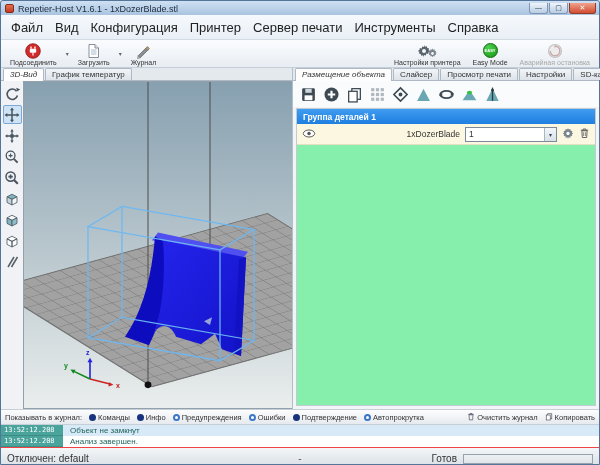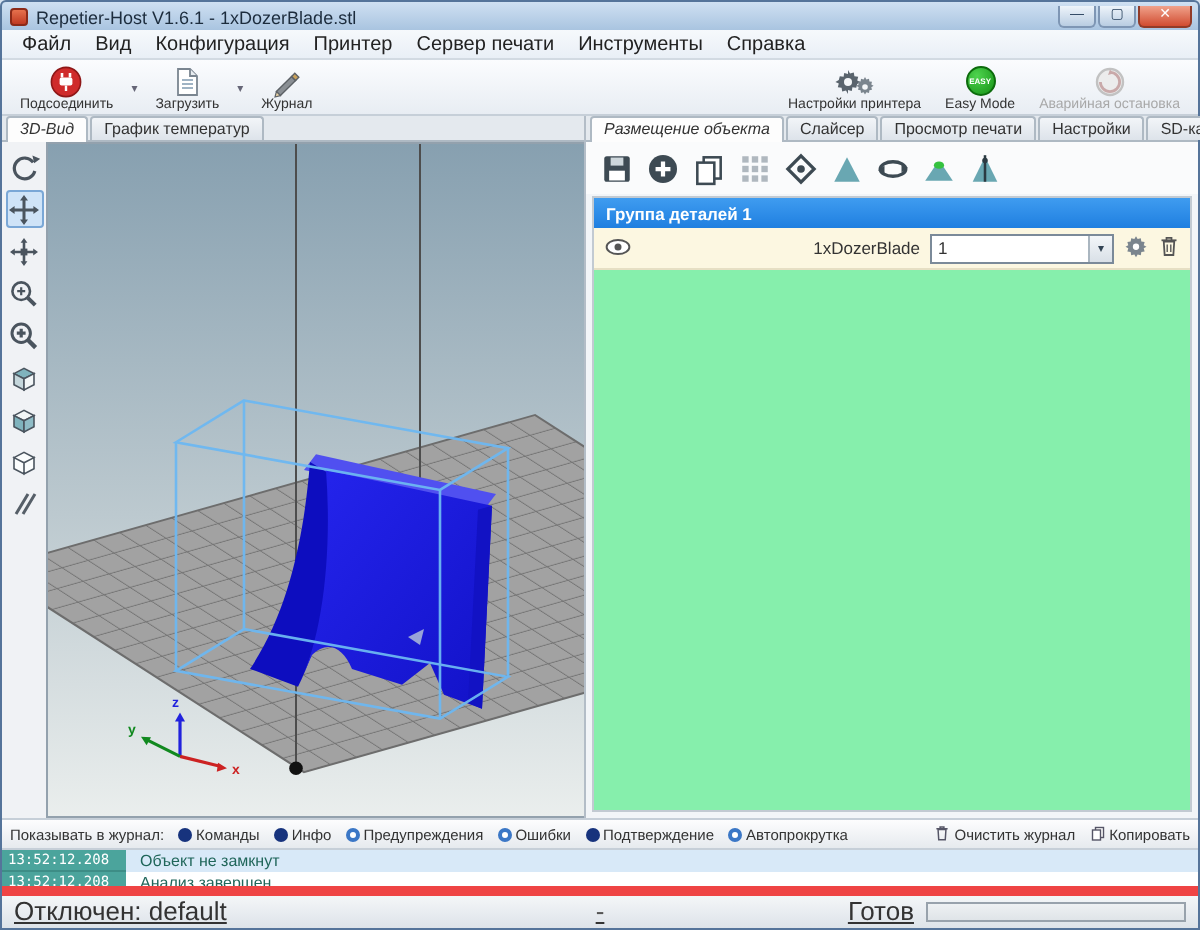--- a/index.html
+++ b/index.html
@@ -17,23 +17,23 @@
     border:1px solid #8c2a18; border-radius:2px; margin-right:4px; }
   .titletext { white-space:nowrap; }
   .wbtns { margin-left:auto; display:flex; gap:1px; }
   .wb { width:19px; height:11px; font-size:7px; line-height:10px; text-align:center;
     color:#27405c; border:1px solid #7e96b4; border-top:none;
     border-radius:0 0 3px 3px; background:linear-gradient(#eef4fa,#b9cde2); }
   .wb.close { width:27px; color:#fff; border-color:#923b28;
     background:linear-gradient(#f0a28b,#d14c31); }
 
   
-  .menubar { height:15px; background:linear-gradient(#f6f9fc,#e9eff6);
+  .menubar { height:25px; background:linear-gradient(#f6f9fc,#e9eff6);
     border-bottom:1px solid #d2dae2; display:flex; align-items:flex-start;
-    font-size:10px; color:#222; padding-left:4px; }
+    font-size:13px; color:#222; padding-left:4px; }
   .menu-item { padding:0 6px; height:100%; display:flex; align-items:center; }
 
   
   .toolbar { height:28px; background:linear-gradient(#fbfcfe,#e8edf3);
     border-bottom:1px solid #c6cfd8; display:flex; align-items:stretch;
     padding:0 3px; }
   .tbtn { display:flex; flex-direction:column; align-items:center;
     justify-content:center; padding:1px 5px 0 5px; font-size:7px; color:#333;
     border:1px solid transparent; border-radius:2px; }
   .tbtn .ticon { height:16px; display:flex; align-items:center; }
@@ -97,33 +97,33 @@
     border-top:1px solid #c6cfd8; border-bottom:1px solid #c6cfd8;
     display:flex; align-items:center; font-size:7.5px; color:#333;
     padding:0 4px; gap:7px; white-space:nowrap; }
   .chip { display:flex; align-items:center; gap:2px; }
   .dot { width:7px; height:7px; border-radius:50%; background:#17337d; }
   .dot.ring { background:#fff; border:2px solid #3b77c6; }
   .lspring { flex:1; }
 
   
   .logarea { height:23px; background:#fff; overflow:hidden;
-    border-bottom:5px solid #ef4444; }
+    border-bottom:1px solid #ef4444; }
   .logrow { height:11px; display:flex; font-size:8px; align-items:center; }
   .logtime { width:62px; align-self:stretch; background:#4ba49c; color:#fff;
     font-family:"DejaVu Sans Mono", monospace; font-size:7px; display:flex;
     align-items:center; padding-left:3px; border-bottom:1px solid #3d8d86; }
   .logmsg { flex:1; align-self:stretch; display:flex; align-items:center;
     padding-left:7px; color:#20665a; }
   .logrow.sel .logmsg { background:#d8e9f8; }
 
   
   .statusbar { height:16px; background:linear-gradient(#f4f6f8,#dde3e9);
-    display:flex; align-items:flex-start; font-size:13px; color:#333;
-    padding:0 6px;text-decoration:underline; }
+    display:flex; align-items:flex-end; font-size:10px; color:#333;
+    padding:0 6px; }
   .st-left { flex:1; }
   .st-mid { width:20px; text-align:center; color:#555; }
   .st-right { flex:1; display:flex; align-items:center; justify-content:flex-end;
     gap:6px; }
   .progress { width:130px; height:10px; border:1px solid #98a2ac;
     background:linear-gradient(#eef1f3,#dfe4e8); }
 </style>
 </head>
 <body>
 

